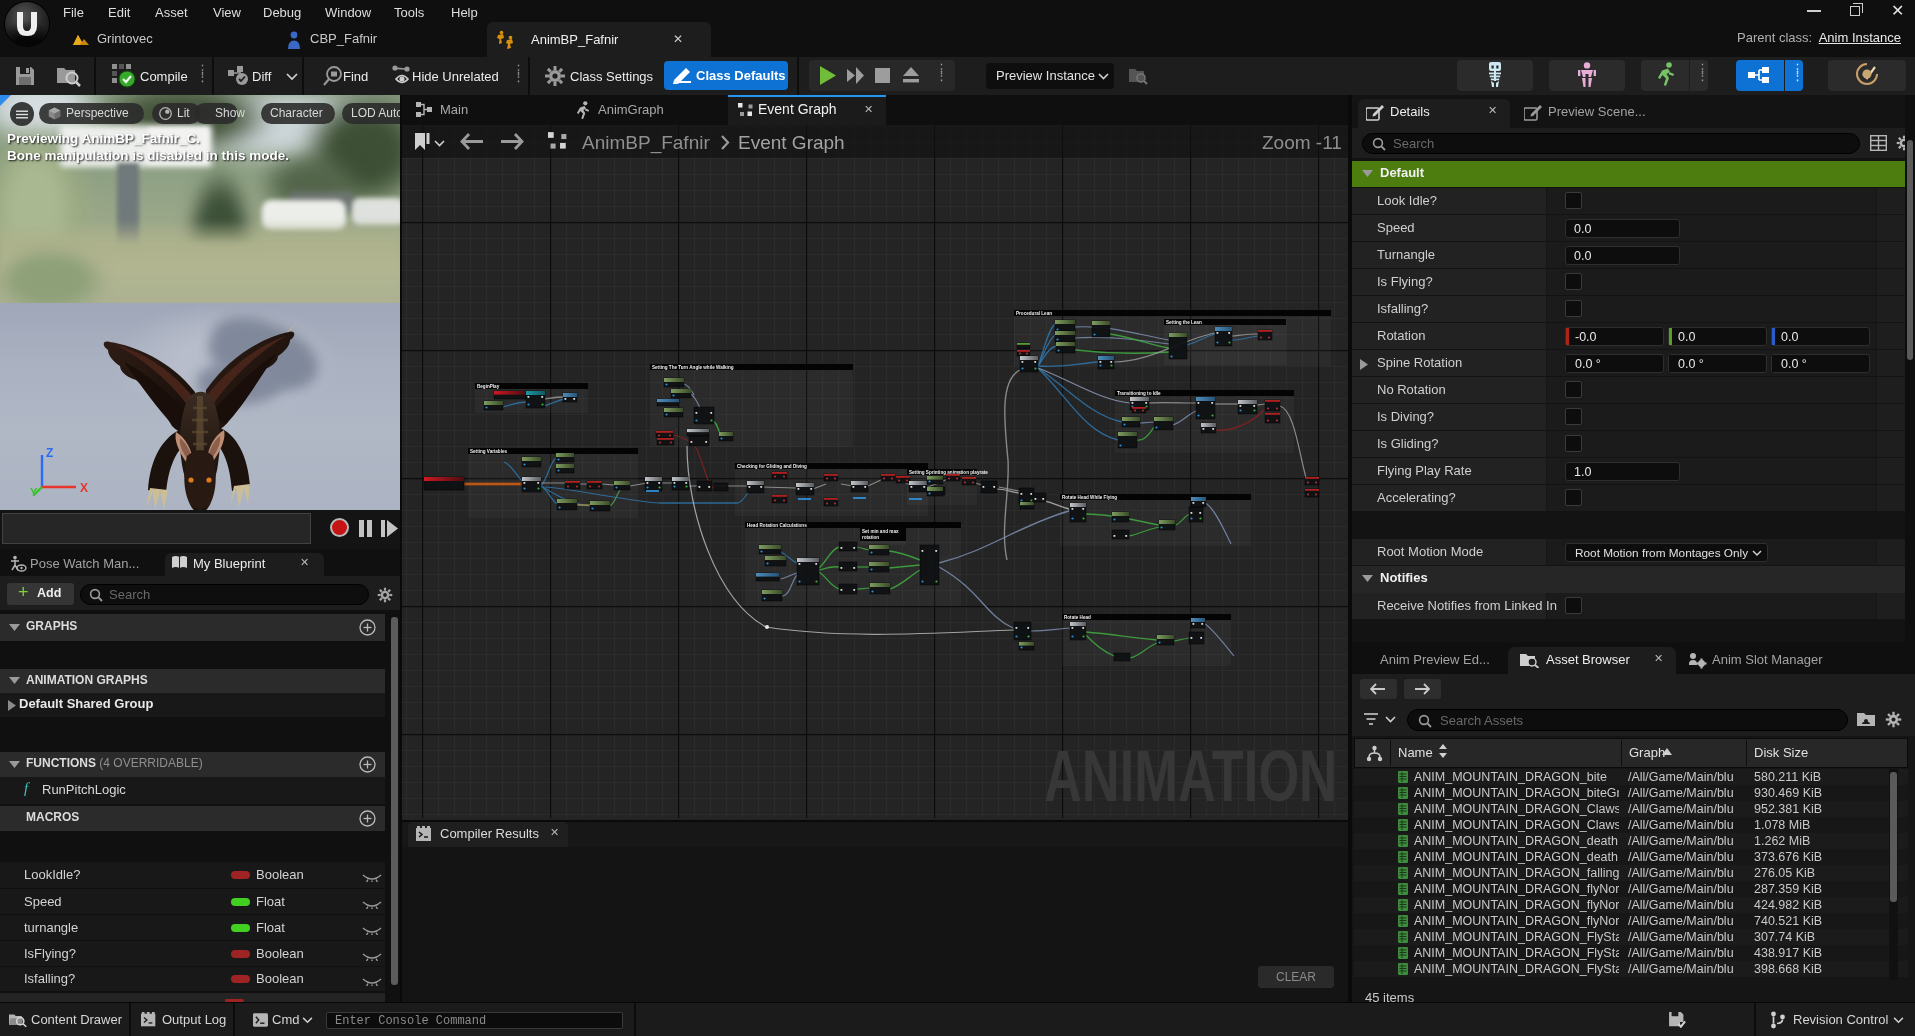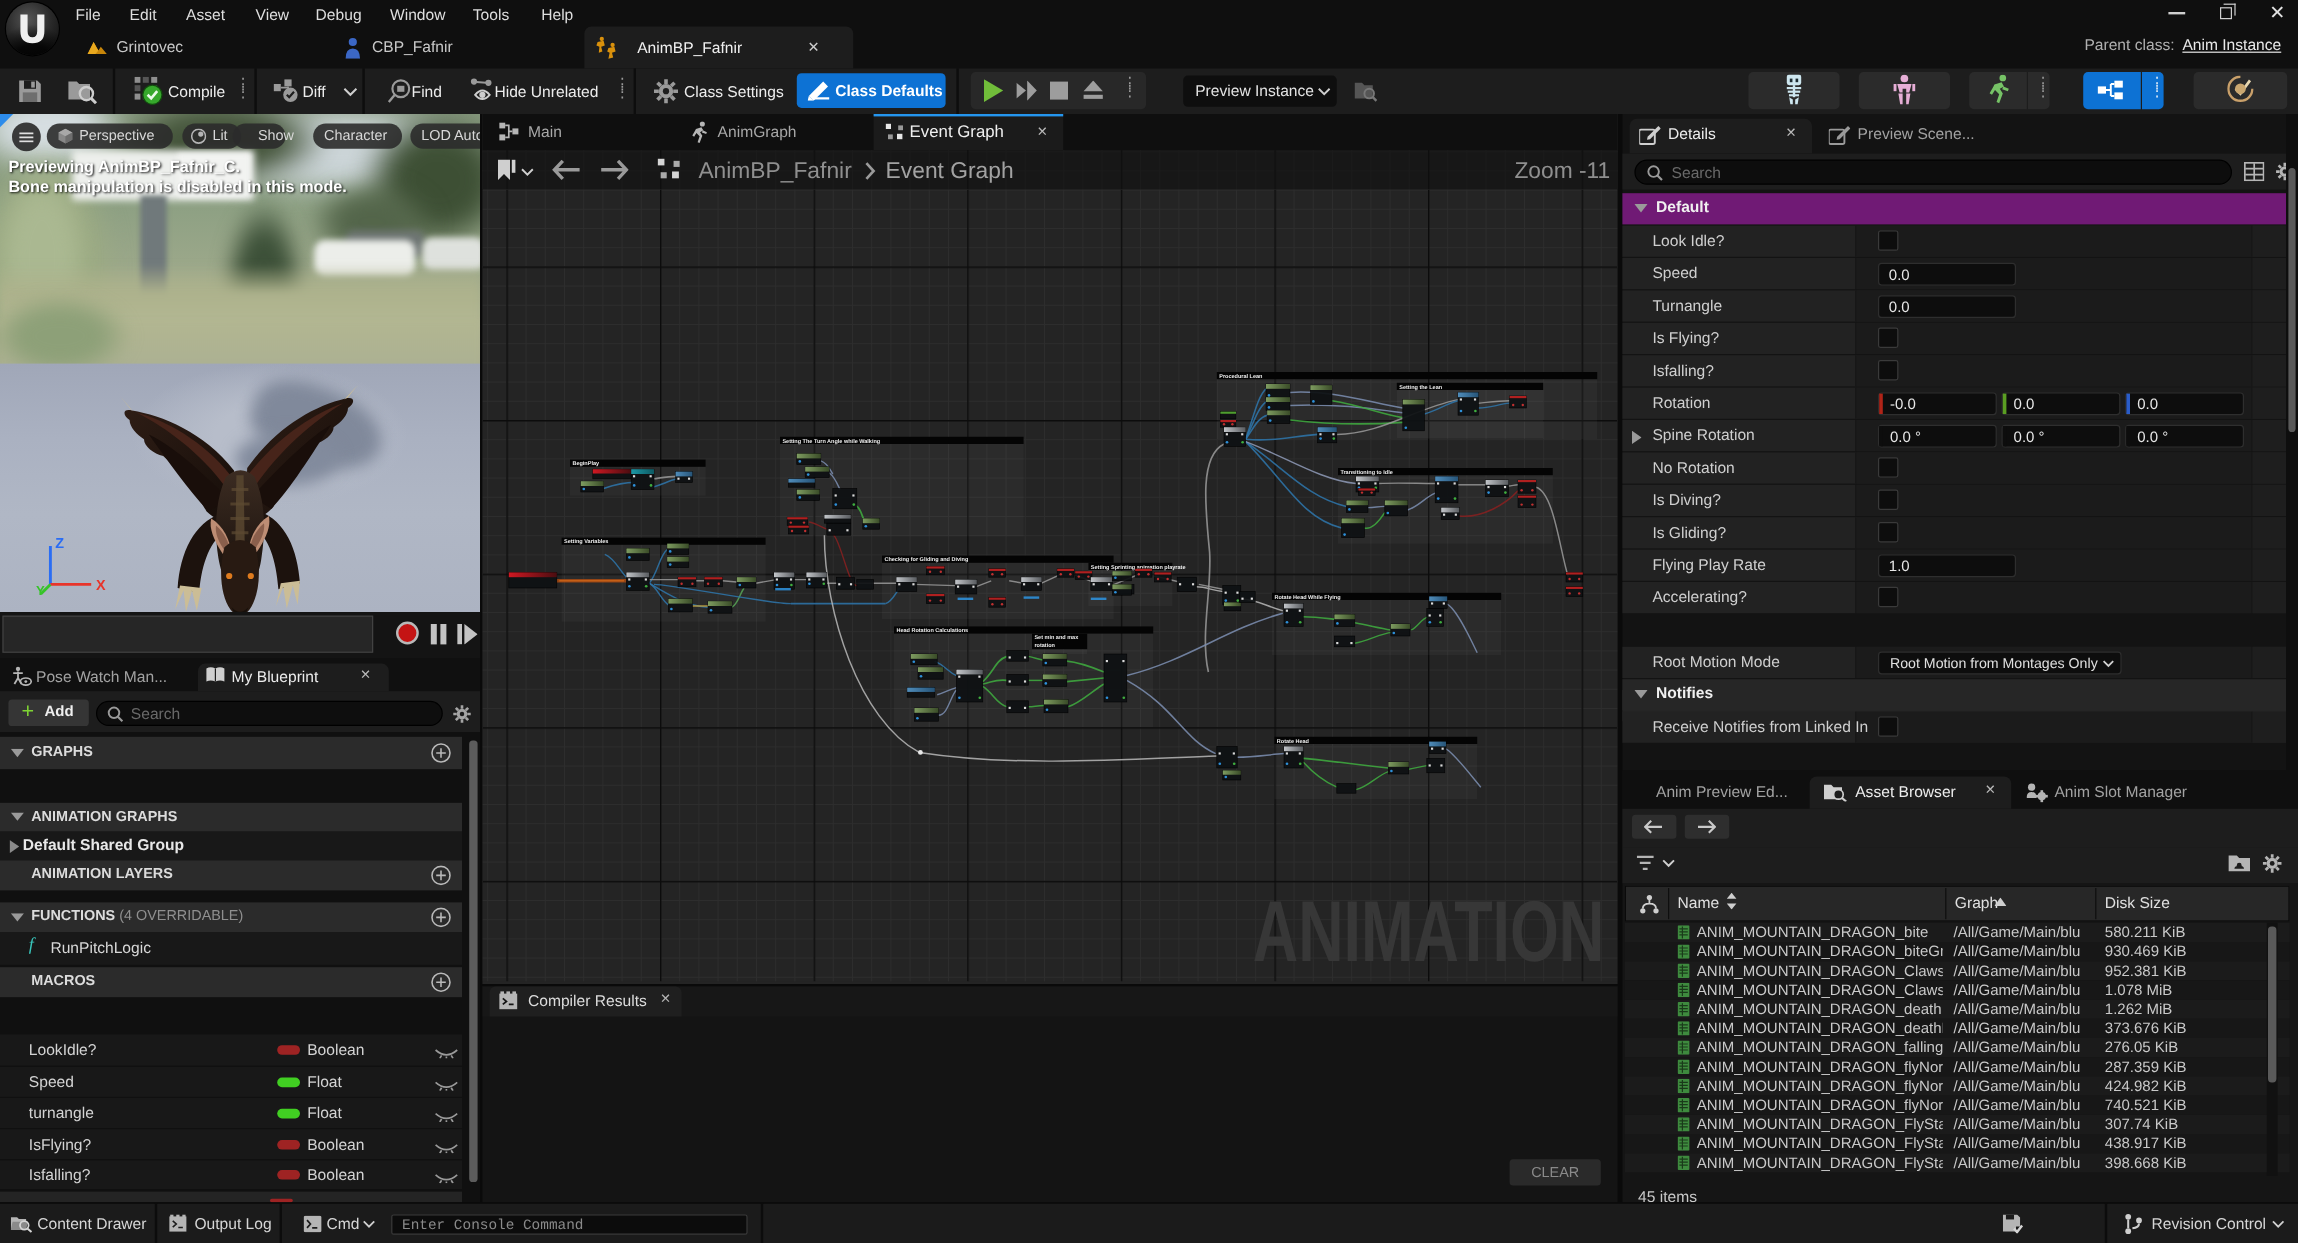--- a/index.html
+++ b/index.html
@@ -438,28 +438,20 @@
       <svg style="position:absolute;left:9px;top:8px;" width="11" height="8" viewBox="0 0 11 8">
           <path d="M0 0 L11 0 L5.5 7 Z" fill="#9a9a9a"></path>
         </svg>
       <span style="position:absolute;left:26px;top:4px;color:#dcdcdc;font-weight:bold;font-size:12px;">ANIMATION GRAPHS</span>
     </div>
     <div style="position:absolute;left:0;top:144px;width:385px;height:24px;background:#181818;">
       <svg style="position:absolute;left:8px;top:7px;" width="8" height="11" viewBox="0 0 8 11">
           <path d="M0 0 L8 5.5 L0 11 Z" fill="#8a8a8a"></path>
         </svg>
       <span style="position:absolute;left:19px;top:3px;color:#e8e8e8;font-weight:bold;">Default Shared Group</span>
-    </div>
-    <div class="bph" style="position:absolute;left:0;top:168px;width:385px;height:25px;background:#2b2b2b;">
-      <span style="position:absolute;left:26px;top:4px;color:#dcdcdc;font-weight:bold;font-size:12px;">ANIMATION LAYERS</span>
-      <svg style="position:absolute;left:359px;top:4px;" width="17" height="17" viewBox="0 0 17 17">
-          <circle cx="8.5" cy="8.5" r="7.5" fill="none" stroke="#b9b9b9" stroke-width="1.3"></circle>
-          <line x1="4.5" y1="8.5" x2="12.5" y2="8.5" stroke="#b9b9b9" stroke-width="1.3"></line>
-          <line x1="8.5" y1="4.5" x2="8.5" y2="12.5" stroke="#b9b9b9" stroke-width="1.3"></line>
-        </svg>
     </div>
     <div class="bph" style="position:absolute;left:0;top:203px;width:385px;height:25px;background:#2b2b2b;">
       <svg style="position:absolute;left:9px;top:9px;" width="11" height="8" viewBox="0 0 11 8">
           <path d="M0 0 L11 0 L5.5 7 Z" fill="#9a9a9a"></path>
         </svg>
       <span style="position:absolute;left:26px;top:4px;color:#dcdcdc;font-weight:bold;font-size:12px;">FUNCTIONS <span style="color:#8f8f8f;font-weight:normal;">(4 OVERRIDABLE)</span></span>
       <svg style="position:absolute;left:359px;top:4px;" width="17" height="17" viewBox="0 0 17 17">
           <circle cx="8.5" cy="8.5" r="7.5" fill="none" stroke="#b9b9b9" stroke-width="1.3"></circle>
           <line x1="4.5" y1="8.5" x2="12.5" y2="8.5" stroke="#b9b9b9" stroke-width="1.3"></line>
           <line x1="8.5" y1="4.5" x2="8.5" y2="12.5" stroke="#b9b9b9" stroke-width="1.3"></line>
@@ -1150,21 +1142,21 @@
             <line x1="17" y1="11" x2="21" y2="11"></line>
           <line x1="3.9" y1="3.9" x2="6.7" y2="6.7"></line>
             <line x1="15.3" y1="15.3" x2="18.1" y2="18.1"></line>
           <line x1="3.9" y1="18.1" x2="6.7" y2="15.3"></line>
             <line x1="15.3" y1="6.7" x2="18.1" y2="3.9"></line>
         </g>
       </g>
       <circle cx="11" cy="11" r="2.6" fill="#1d1d1d"></circle>
     </svg>
 
-    <div style="position:absolute;left:0;top:66px;width:556px;height:26px;background:#701a75;text-align:center;">
+    <div style="position:absolute;left:0;top:66px;width:556px;height:26px;background:#4d7c0f;text-align:center;">
       <svg style="position:absolute;left:10px;top:9px;" width="11" height="8" viewBox="0 0 11 8">
           <path d="M0 0 L11 0 L5.5 7 Z" fill="#9a9a9a"></path>
         </svg>
       <span style="position:absolute;left:28px;top:4px;color:#f0f0f0;font-weight:bold;">Default</span>
     </div>
 
     <div id="drows">
     <div style="position:absolute;left:0;top:93px;width:556px;height:26px;background:#222222;"></div>
         <div style="position:absolute;left:195px;top:93px;width:329px;height:26px;background:#1b1b1b;"></div>
         <div style="position:absolute;left:525px;top:93px;width:31px;height:26px;background:#1e1e1e;"></div>
@@ -1357,20 +1349,27 @@
     <svg style="position:absolute;left:12px;top:70px;" width="18" height="15" viewBox="0 0 18 15">
       <g stroke="#b5b5b5" stroke-width="1.8">
           <line x1="0" y1="2" x2="14" y2="2"></line>
           <line x1="2.5" y1="7" x2="11.5" y2="7"></line>
           <line x1="5" y1="12" x2="9" y2="12"></line>
         </g>
     </svg>
     <svg style="position:absolute;left:33px;top:74px;" width="11" height="8" viewBox="0 0 11 8">
         <path d="M1 1 L5.5 5.5 L10 1" fill="none" stroke="#cfcfcf" stroke-width="1.6"></path>
       </svg>
+    <div style="position:absolute;left:55px;top:67px;width:441px;height:22px;background:#0d0d0d;border:1px solid #000;border-radius:11px;">
+      <svg style="position:absolute;left:10px;top:4px;" width="14" height="14" viewBox="0 0 14 14">
+        <circle cx="6" cy="6" r="4.4" fill="none" stroke="#9a9a9a" stroke-width="1.6"></circle>
+        <line x1="9.2" y1="9.2" x2="13" y2="13" stroke="#9a9a9a" stroke-width="1.8"></line>
+      </svg>
+      <span style="position:absolute;left:32px;top:3px;color:#696969;">Search Assets</span>
+    </div>
     <svg style="position:absolute;left:505px;top:69px;" width="20" height="17" viewBox="0 0 20 17">
       <path d="M0 2 L7 2 L9 4 L18 4 L18 15 L0 15 Z" fill="#b5b5b5"></path>
       <circle cx="9" cy="10" r="2" fill="#1d1d1d"></circle>
       <path d="M5 13 Q5 10.5 9 10.5 Q13 10.5 13 13 Z" fill="#1d1d1d"></path>
     </svg>
     <svg style="position:absolute;left:533px;top:69px;" width="17" height="17" viewBox="0 0 22 22">
       <g fill="#b5b5b5">
         <circle cx="11" cy="11" r="6"></circle>
         <g stroke="#b5b5b5" stroke-width="3">
           <line x1="11" y1="1" x2="11" y2="5"></line>

